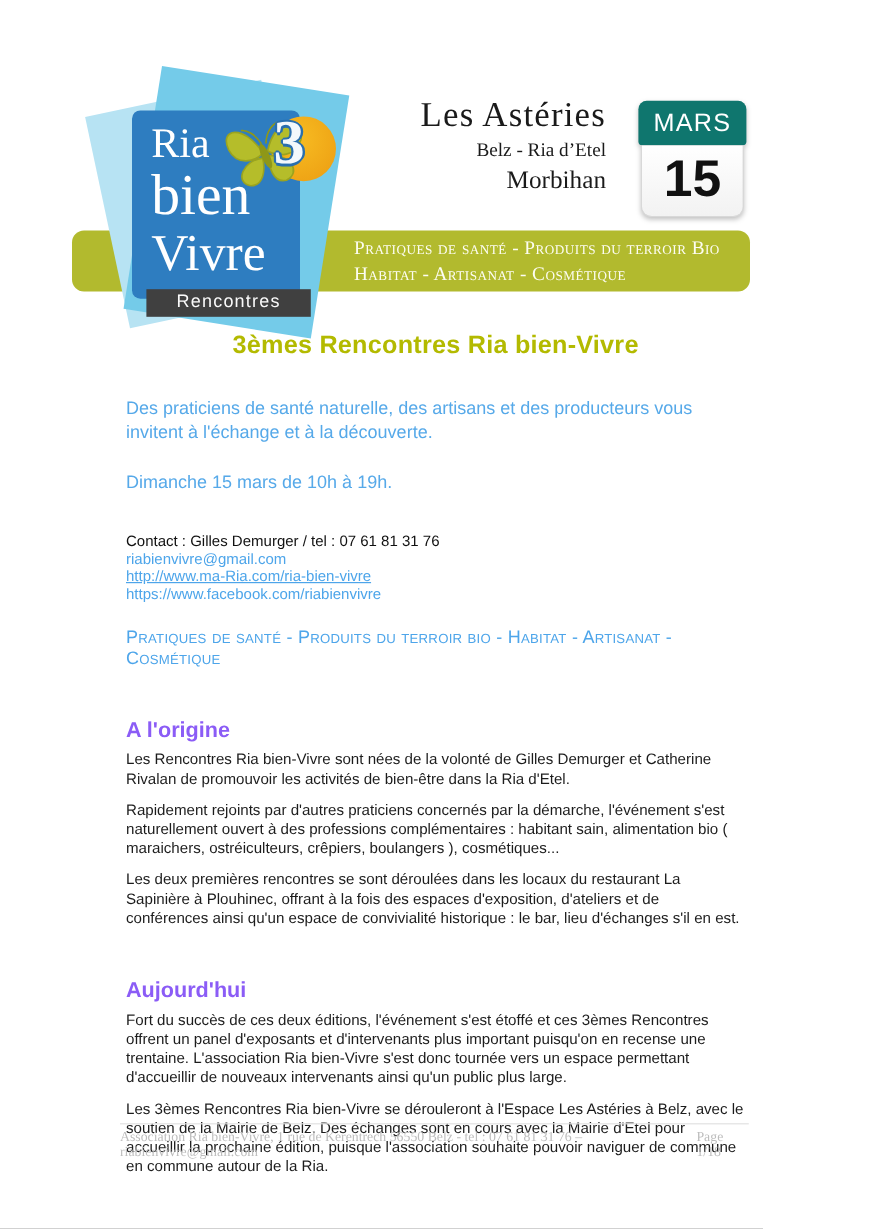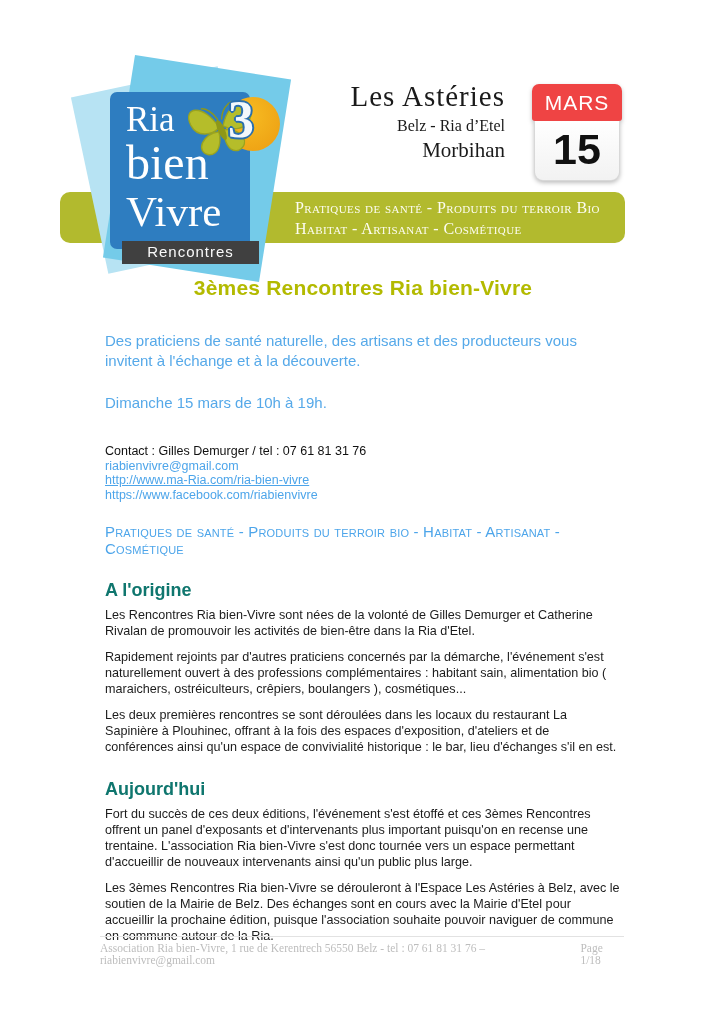--- a/index.html
+++ b/index.html
@@ -67,21 +67,21 @@
   }
   .venue .v1 { font-size:29px; line-height:33px; letter-spacing:1px; }
   .venue .v2 { font-size:16px; line-height:25px; }
   .venue .v3 { font-size:21px; line-height:25px; }
 
   .calendar {
     position:absolute; left:532px; top:84px; width:90px; height:99px; z-index:2;
     filter:drop-shadow(0 2px 2px rgba(0,0,0,0.25));
   }
   .calendar .cal-top {
-    height:37px; background:#ef4444; border-radius:7px 7px 3px 3px;
+    height:37px; background:#0f766e; border-radius:7px 7px 3px 3px;
     color:#fff; font-size:21px; line-height:37px; text-align:center; letter-spacing:1px;
   }
   .calendar .cal-body {
     height:60px; margin:0 2px; background:linear-gradient(#ffffff,#f2f2f2);
     border-radius:0 0 9px 9px; border:1px solid #d8d8d8; border-top:none;
     color:#111; font-size:43px; font-weight:bold; line-height:56px; text-align:center;
   }
 
   
   .content { position:absolute; left:105px; top:268px; width:516px; }
@@ -96,21 +96,21 @@
 
   .contact { margin-top:31px; font-size:12.5px; line-height:14.5px; color:#111; }
   .contact a { color:#4da5ea; text-decoration:none; display:inline-block; }
   .contact a.underlined { text-decoration:underline; }
 
   .categories {
     margin-top:21px; font-variant:small-caps; color:#4da5ea;
     font-size:15px; letter-spacing:0.2px;
   }
 
-  .section h2 { font-size:18px; font-weight:bold; color:#0f766e; margin:23px 0 7px; }
+  .section h2 { font-size:18px; font-weight:bold; color:#8b5cf6; margin:41px 0 7px; }
   .section p { font-size:12.6px; line-height:1.27; color:#1c1c1c; margin-bottom:10px; }
 
   
   .footer {
     position:absolute; left:100px; top:936px; width:524px;
     border-top:1px solid #e2e2e2; padding-top:5px;
     display:flex; justify-content:space-between;
     font-family:"Liberation Serif", serif; font-size:11.5px; color:#bdbdbd;
   }
 </style>

